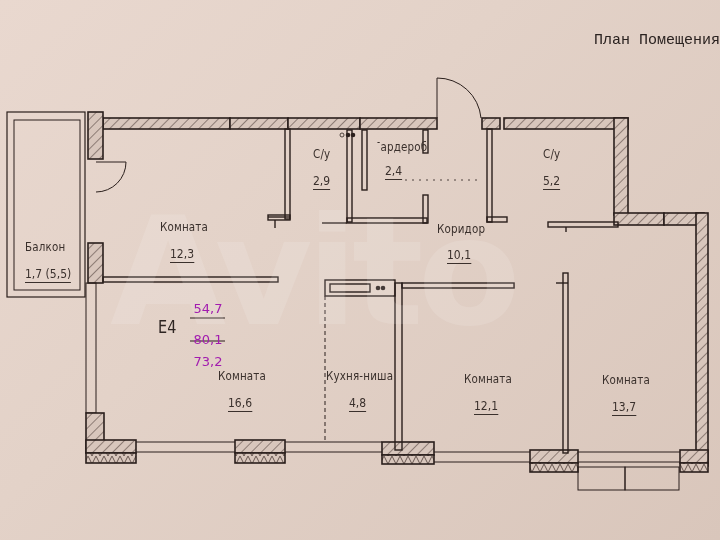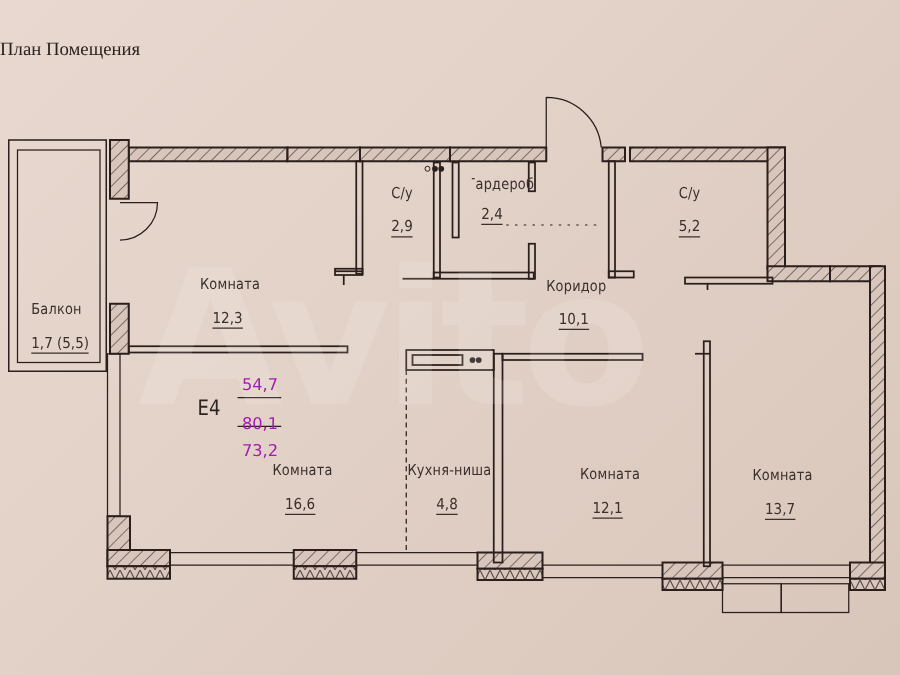--- a/index.html
+++ b/index.html
@@ -3,22 +3,22 @@
   <meta charset="utf-8">
   <style>
     html, body { margin: 0; padding: 0; }
     body {
       width: 720px; height: 540px; overflow: hidden;
       background: linear-gradient(135deg, #e9d8cf 0%, #e3d2c8 40%, #d9c6bb 100%);
       font-family: "DejaVu Sans", sans-serif;
       position: relative;
     }
     .title {
-      position: absolute; top: 32px; left: 0; width: 720px; text-align: left;
-      font-family: Liberation Serif, serif;
+      position: absolute; top: 32px; left: 0; width: 720px; text-align: right;
+      font-family: Liberation Mono, monospace;
       font-size: 15px; color: #2a2220;
     }
     svg.plan { position: absolute; left: 0; top: 0; }
     .lbl {
       position: absolute; color: #3a302c; font-family: "DejaVu Sans", sans-serif;
       font-size: 12px; letter-spacing: 0.2px; white-space: nowrap;
       transform: scaleX(0.86); transform-origin: left top;
     }
     .num {
       position: absolute; color: #3a302c; font-family: "DejaVu Sans", sans-serif;

